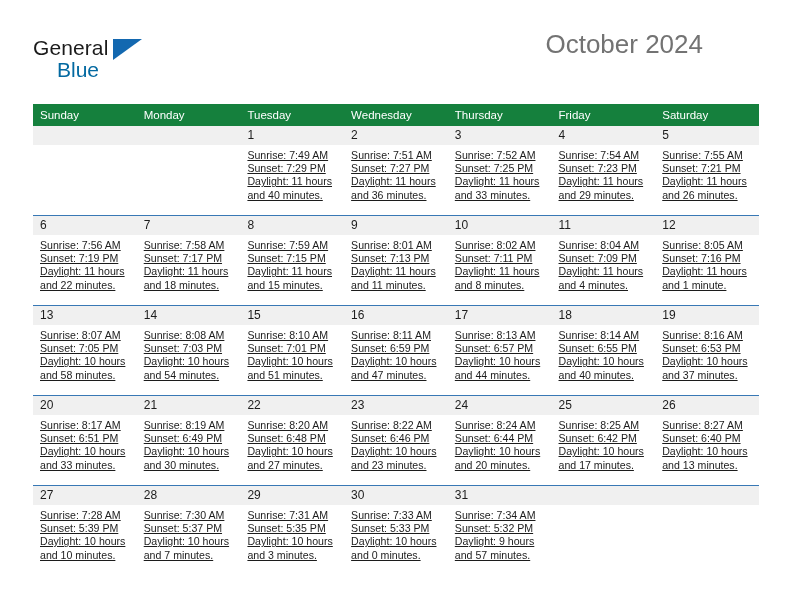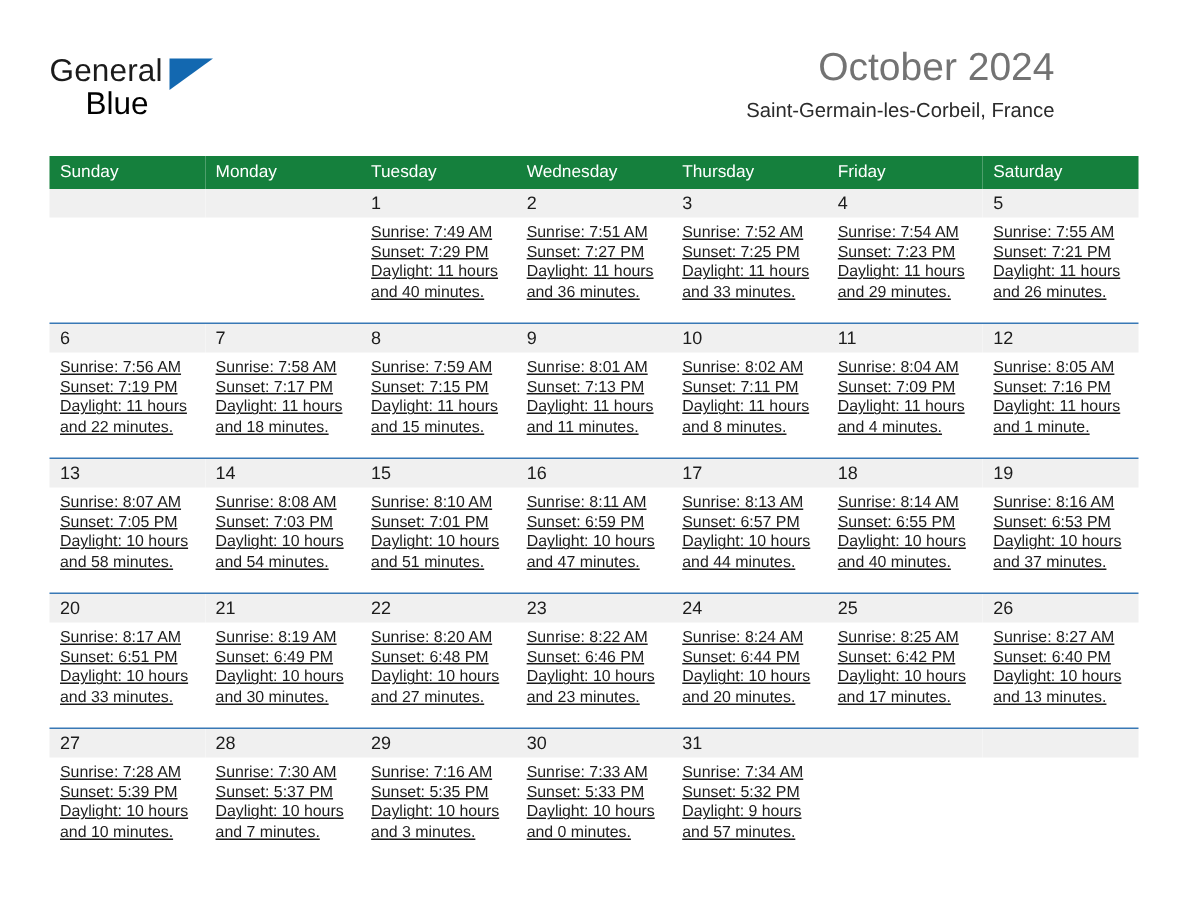--- a/index.html
+++ b/index.html
@@ -43,21 +43,21 @@
     font-size: 21px;
     letter-spacing: 0.1px;
     color: #1b1b1b;
     font-family: "Liberation Sans", sans-serif;
   }
   .brand-blue {
     position: absolute;
     left: 24px;
     top: 22px;
     font-size: 21px;
-    color: #000000;
+    color: #0369a1;
     font-family: "Liberation Sans", sans-serif;
   }
   .brand-triangle {
     position: absolute;
     left: 80px;
     top: 3px;
     width: 0;
     height: 0;
     border-left: 29px solid #1368b0;
     border-bottom: 21px solid transparent;
@@ -147,21 +147,20 @@
 <div class="page">
 
   <div class="header">
     <div class="brand">
       <span class="brand-general">General</span>
       <span class="brand-triangle"></span>
       <span class="brand-blue">Blue</span>
     </div>
     <div class="title-block">
       <div class="cal-title">October 2024</div>
-      <div class="cal-subtitle">Saint-Germain-les-Corbeil, France</div>
     </div>
   </div>
 
   <table class="calendar">
     <thead>
       <tr>
         <th>Sunday</th>
         <th>Monday</th>
         <th>Tuesday</th>
         <th>Wednesday</th>
@@ -507,21 +506,21 @@
                 <div>Sunset: 5:37 PM</div>
                 <div>Daylight: 10 hours</div>
                 <div>and 7 minutes.</div>
               </div>
             </div>
           </td>
           <td>
             <div class="cell-inner">
               <div class="daynum">29</div>
               <div class="details">
-                <div>Sunrise: 7:16 AM</div>
+                <div>Sunrise: 7:31 AM</div>
                 <div>Sunset: 5:35 PM</div>
                 <div>Daylight: 10 hours</div>
                 <div>and 3 minutes.</div>
               </div>
             </div>
           </td>
           <td>
             <div class="cell-inner">
               <div class="daynum">30</div>
               <div class="details">

